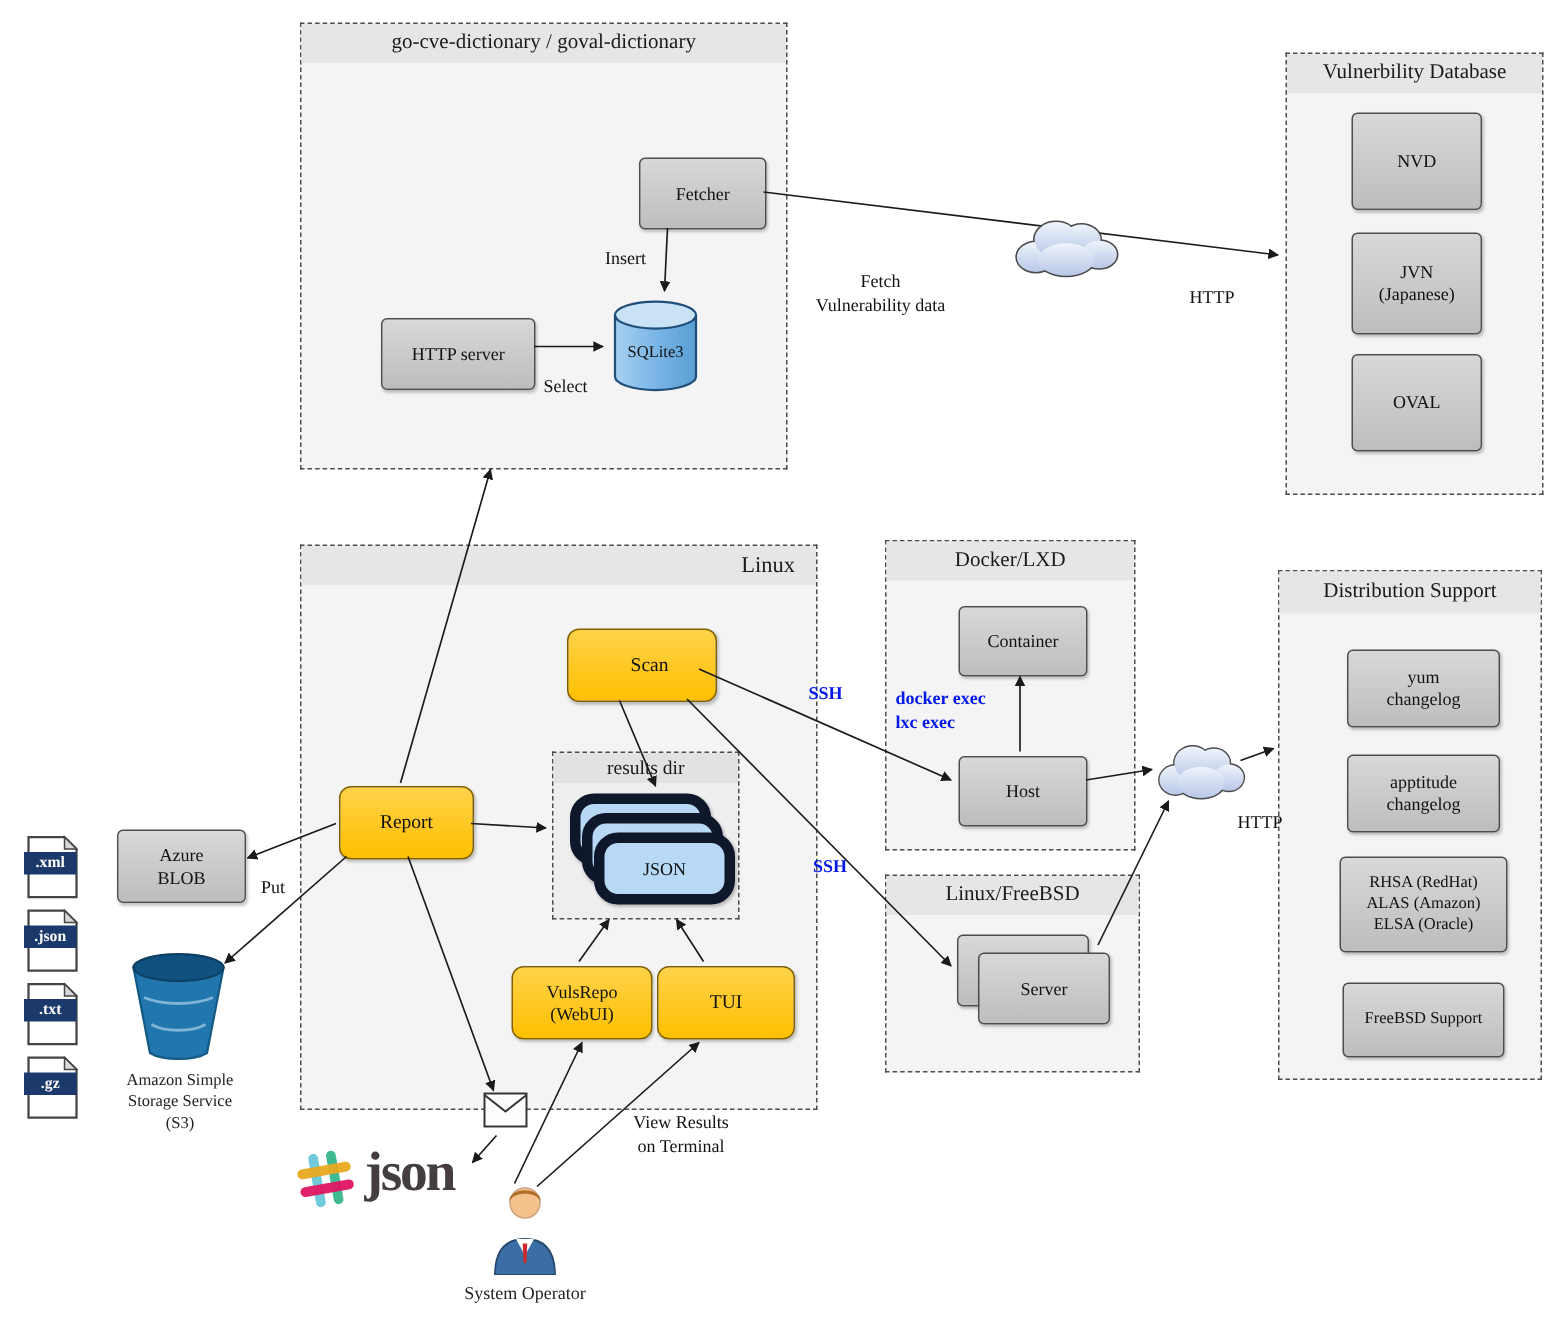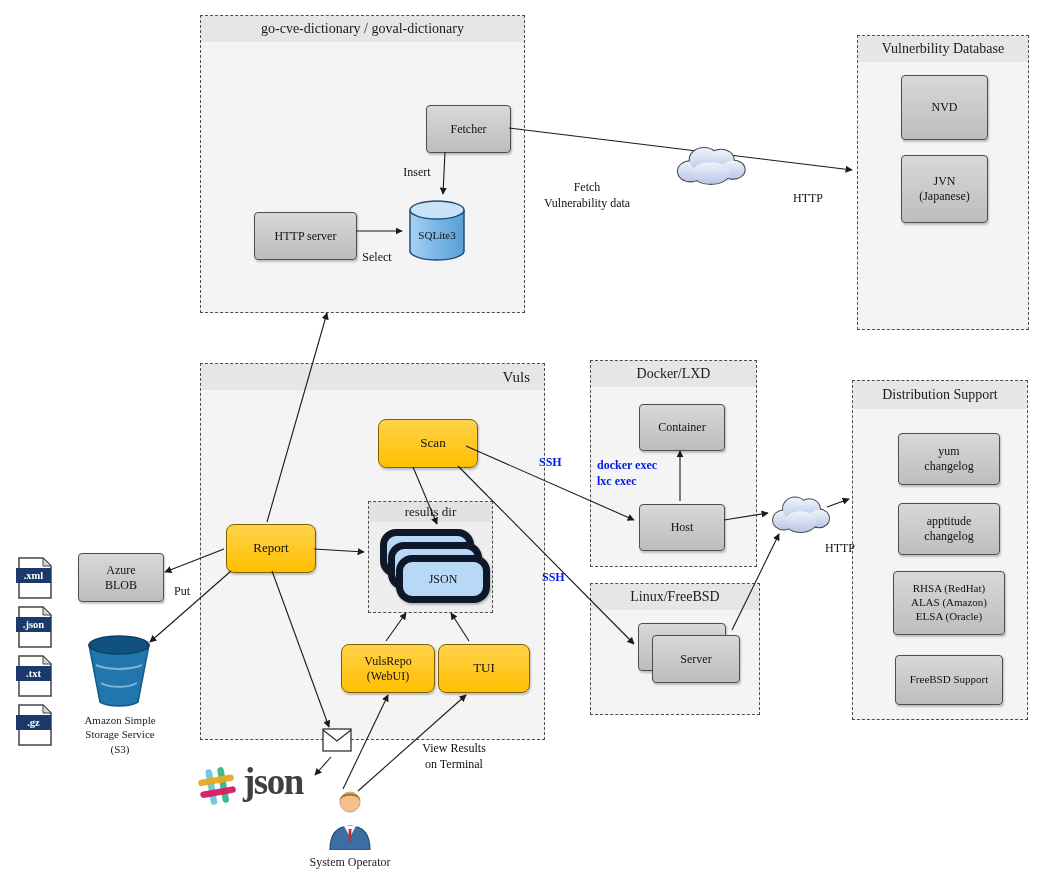--- a/index.html
+++ b/index.html
@@ -46,24 +46,25 @@
     <div class="edge-label" style="left:206px;top:212px;width:60px;font-size:11px;">SQLite3</div>
     <div class="edge-label" style="left:192px;top:149px;width:48px;">Insert</div>
     <div class="edge-label" style="left:152px;top:234px;width:48px;">Select</div>
   </div>
 
   <div class="grp" style="left:857px;top:35px;width:170px;height:293px;">
     <div class="strip">Vulnerbility Database</div>
     <div class="node gray" style="left:43px;top:119px;width:85px;height:66px;">JVN
 (Japanese)</div>
     <div class="node gray" style="left:43px;top:39px;width:85px;height:63px;">NVD</div>
+    <div class="node gray" style="left:43px;top:200px;width:85px;height:63px;">OVAL</div>
   </div>
 
   <div class="grp" style="left:200px;top:363px;width:343px;height:375px;">
-    <div class="strip right">Vuls</div>
+    <div class="strip right">Linux</div>
     <div class="node yellow" style="left:177px;top:55px;width:88px;height:47px;padding-left:10px;">Scan</div>
     <div class="node yellow" style="left:25px;top:160px;width:88px;height:47px;">Report</div>
     <div class="node yellow" style="left:140px;top:280px;width:92px;height:47px;font-size:12px;">VulsRepo
 (WebUI)</div>
     <div class="node yellow" style="left:237px;top:280px;width:90px;height:47px;">TUI</div>
     <div class="nested" style="left:167px;top:137px;width:123px;height:110px;">
       <div class="strip small">results dir</div>
       <div class="node blue" style="left:11px;top:27px;width:80px;height:34px;"></div>
       <div class="node blue" style="left:19px;top:40px;width:80px;height:34px;"></div>
       <div class="node blue" style="left:27px;top:53px;width:80px;height:34px;">JSON</div>

